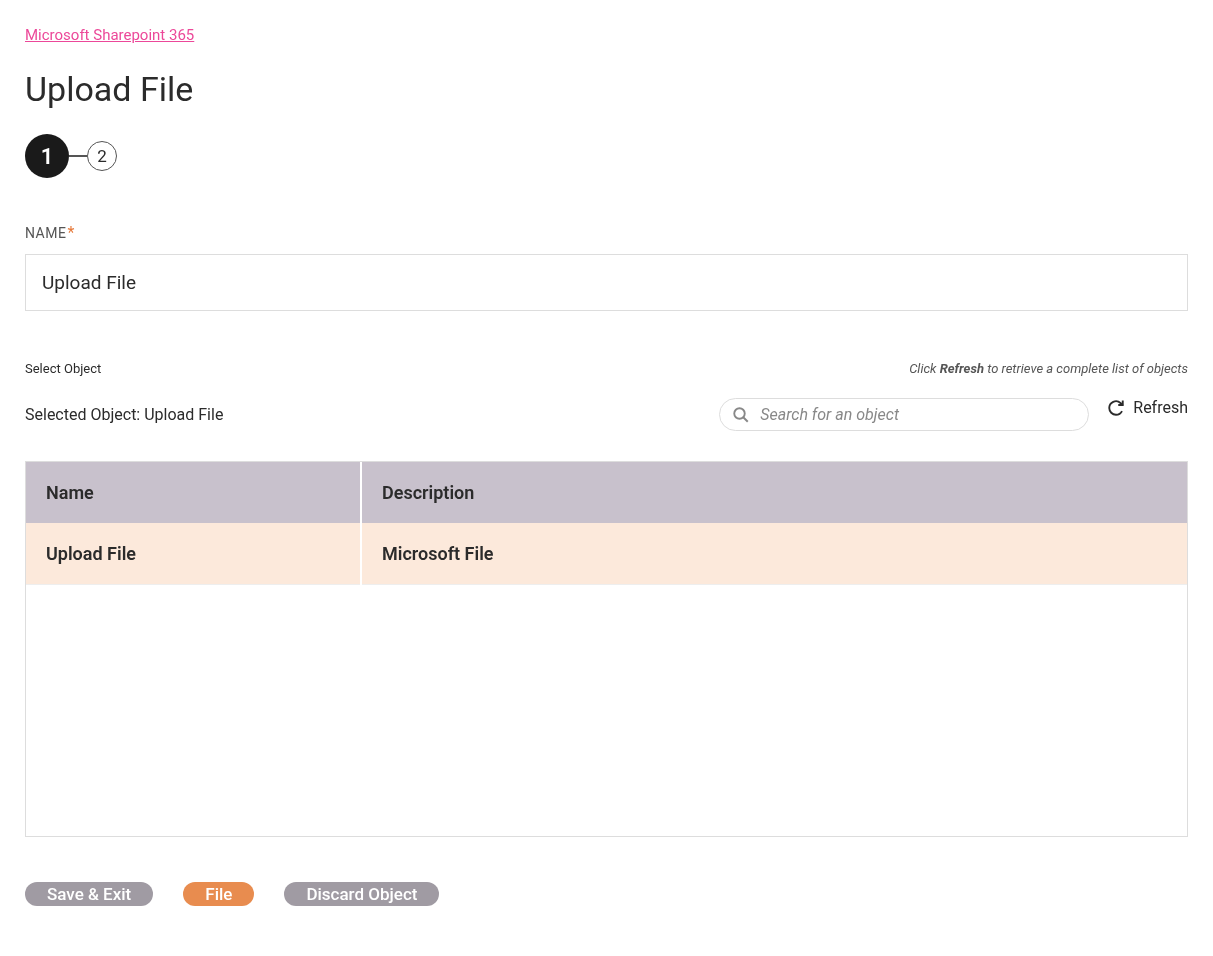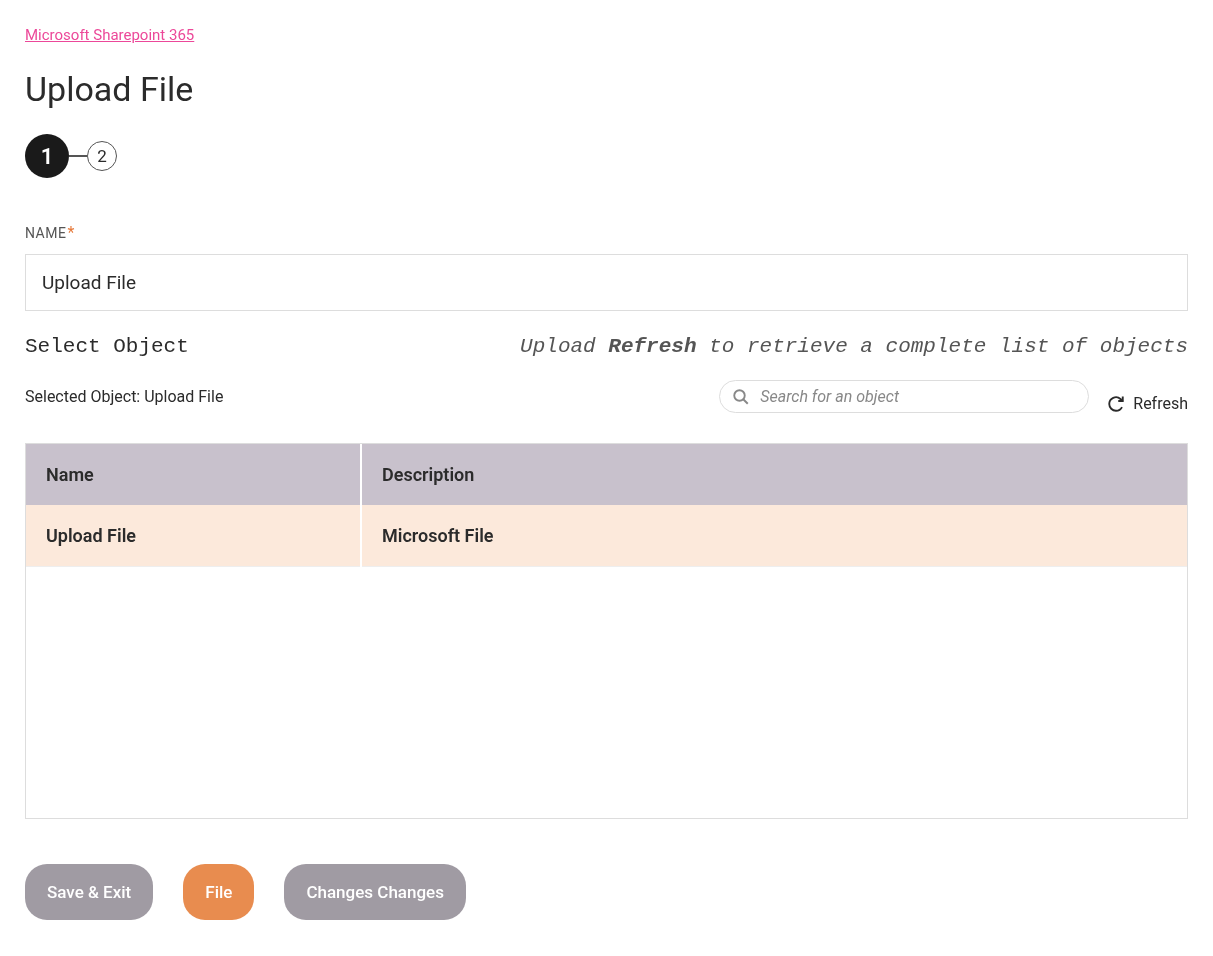--- a/index.html
+++ b/index.html
@@ -78,44 +78,43 @@
       font-size: 19px;
       margin-top: 12px;
       outline: none;
       color: #2b2b2b;
       font-family: inherit;
     }
     .select-row {
       display: flex;
       justify-content: space-between;
       align-items: center;
-      margin-top: 24px;
-      font-size: 21px;
-      font-family: Liberation Mono, monospace;
+      margin-top: 50px;
+      font-size: 13px;
     }
     .hint {
       font-style: italic;
       color: #555;
     }
     .hint strong {
       font-weight: 700;
     }
     .selected-row {
       display: flex;
       justify-content: space-between;
       align-items: center;
       margin-top: 22px;
       font-size: 16px;
     }
     .selected-label {
       font-weight: 400;
     }
     .search-refresh {
       display: flex;
-      align-items: flex-end;
+      align-items: flex-start;
       gap: 18px;
     }
     .search-wrap {
       position: relative;
       display: flex;
       align-items: center;
       border: 1px solid #ddd;
       border-radius: 20px;
       padding: 6px 12px;
       width: 370px;
@@ -194,21 +193,21 @@
       border-right: 2px solid #fff;
     }
     .button-row {
       display: flex;
       gap: 30px;
       margin-top: 45px;
     }
     .btn {
       border: none;
       border-radius: 22px;
-      padding: 18px 22px;
+      padding: 2px 22px;
       font-size: 17px;
       font-weight: 500;
       cursor: pointer;
       color: #fff;
       font-family: inherit;
     }
     .btn-grey {
       background: #a09ba3;
     }
     .btn-orange {
@@ -231,21 +230,21 @@
 </div>
 
 <div>
   <span class="field-label">NAME</span><span class="required">*</span>
   <input type="text" class="text-input" value="Upload File" style="">
 </div>
 
 <div class="select-row">
   <div>Select Object</div>
   <div class="hint">
-    <span>Upload </span><strong>Refresh</strong><span> to retrieve a complete list of objects</span>
+    <span>Click </span><strong>Refresh</strong><span> to retrieve a complete list of objects</span>
   </div>
 </div>
 
 <div class="selected-row">
   <div class="selected-label">
     <span>Selected Object: </span><span>Upload File</span>
   </div>
   <div class="search-refresh">
     <div class="search-wrap">
       <svg class="search-icon" viewBox="0 0 24 24" fill="none" stroke="currentColor" stroke-width="2.5">
@@ -278,17 +277,17 @@
         <td>Upload File</td>
         <td>Microsoft File</td>
       </tr>
     </tbody>
   </table>
 </div>
 
 <div class="button-row">
   <button class="btn btn-grey">Save &amp; Exit</button>
   <button class="btn btn-orange">File</button>
-  <button class="btn btn-grey">Changes Changes</button>
+  <button class="btn btn-grey">Discard Object</button>
 </div>
 
 
 
 
 </body></html>

